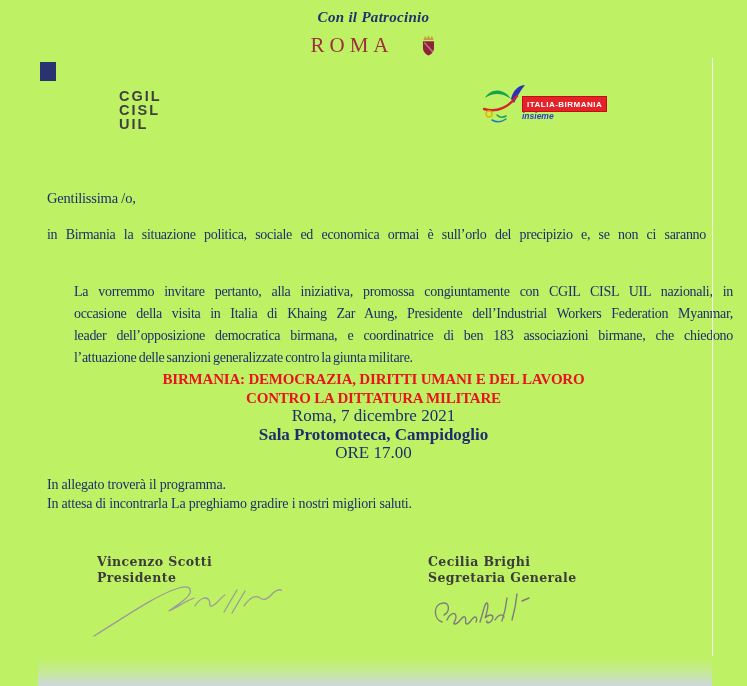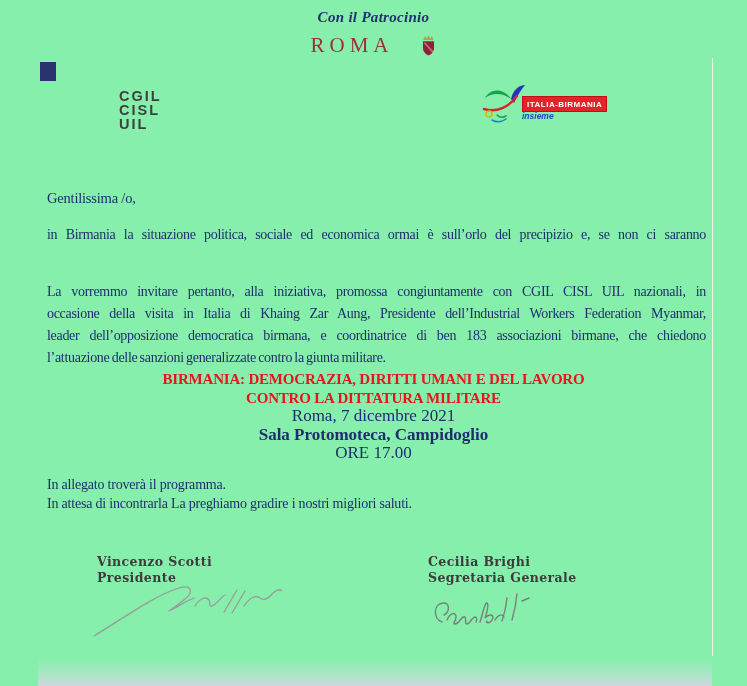--- a/index.html
+++ b/index.html
@@ -1,17 +1,17 @@
 <!DOCTYPE html>
 <html><head>
 <meta charset="utf-8">
 <style>
   html,body { margin:0; padding:0; background:#ffffff; }
   .canvas {
-    position:relative; width:747px; height:686px; background:#86efac;
+    position:relative; width:747px; height:686px; background:#bef264;
     font-family:"Liberation Serif", serif; overflow:hidden;
   }
   .patronage {
     position:absolute; top:9px; left:0; width:100%; text-align:center;
     font-style:italic; font-weight:700; font-size:15px; color:#22306f; letter-spacing:0.3px;
   }
   .roma-row {
     position:absolute; top:33px; left:0; width:100%;
     display:flex; justify-content:center; align-items:center; gap:26px;
   }
@@ -34,21 +34,21 @@
     position:absolute; left:40px; top:28px; width:94px; text-align:left;
     color:#2b3ec9; font-style:italic; font-weight:700; font-size:8.5px;
     font-family:"Liberation Sans", sans-serif;
   }
   .navy { color:#1f2d6e; }
   .salutation { position:absolute; left:47px; top:190px; font-size:14.5px; letter-spacing:-0.2px; }
   .para { position:absolute; left:47px; width:659px; font-size:14px; letter-spacing:-0.3px; word-spacing:-1px; }
   .para .line { text-align:justify; text-align-last:justify; line-height:22px; }
   .para .line.last { text-align-last:left; }
   .para1 { top:224px; }
-  .para2 { top:281px; }
+  .para2 { top:281px;margin-left:27px; }
   .event { position:absolute; left:0; top:370px; width:100%; text-align:center; }
   .event div { line-height:18.6px; }
   .ev-red { color:#e8131d; font-weight:700; font-size:15px; letter-spacing:-0.2px; }
   .ev-navy { color:#1f2d6e; font-size:17px; }
   .ev-bold { font-weight:700; }
   .closing { position:absolute; left:47px; top:476px; font-size:14px; line-height:18.5px; letter-spacing:-0.2px; }
   .sig-block { position:absolute; top:554px; }
   .sig-left { left:97px; }
   .sig-right { left:428px; }
   .sig-name, .sig-role {

